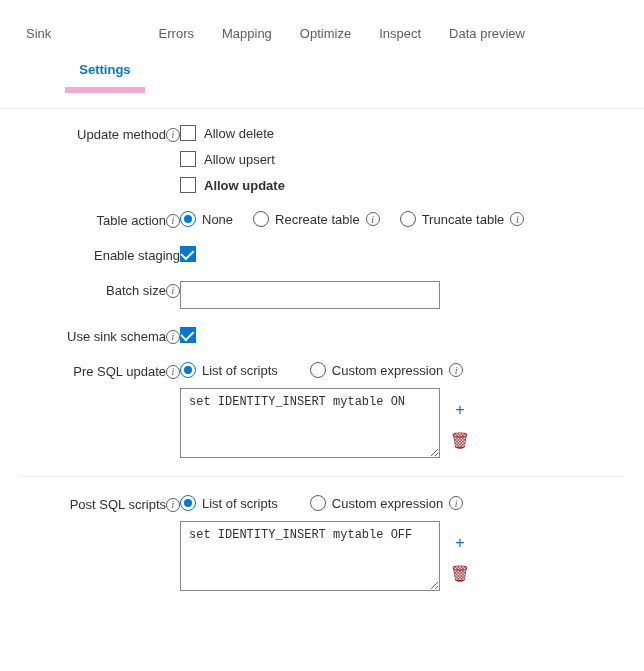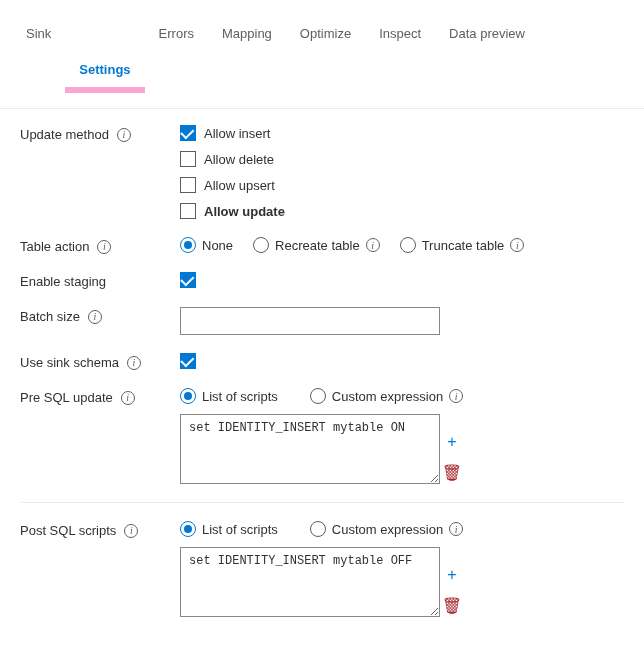--- a/index.html
+++ b/index.html
@@ -47,21 +47,22 @@
     }
 
     .form-label {
       width: 160px;
       min-width: 160px;
       padding-top: 2px;
       color: #323130;
       font-size: 13px;
       display: flex;
       align-items: center;
-      gap: 8px;
+      gap: 0;
+      justify-content: flex-end;
     }
 
     .info-icon {
       display: inline-flex;
       align-items: center;
       justify-content: center;
       width: 14px;
       height: 14px;
       border: 1px solid #605e5c;
       border-radius: 50%;
@@ -161,21 +162,22 @@
     }
     .scripts-radio-row {
       display: flex;
       align-items: flex-end;
       gap: 32px;
       margin-bottom: 10px;
     }
 
     .script-textarea-wrapper {
       display: flex;
-      align-items: flex-end;
+      align-items: center;
+      gap: 8px;
     }
 
     textarea.script-textarea {
       width: 260px;
       height: 70px;
       border: 1px solid #8a8886;
       font-size: 12px;
       padding: 6px 8px;
       resize: vertical;
       font-family: 'Courier New', monospace;
@@ -233,24 +235,20 @@
 
 <div class="content">
 
   <div class="form-row">
     <div class="form-label">
       <span>Update method</span>
       <span class="info-icon">i</span>
     </div>
     <div class="form-control">
       <div class="checkbox-item">
-        <div class="cb-box checked"></div>
-        <span class="label-text">Allow insert</span>
-      </div>
-      <div class="checkbox-item">
         <div class="cb-box"></div>
         <span class="label-text">Allow delete</span>
       </div>
       <div class="checkbox-item">
         <div class="cb-box"></div>
         <span class="label-text">Allow upsert</span>
       </div>
       <div class="checkbox-item">
         <div class="cb-box"></div>
         <span class="label-text">Allow update</span>

